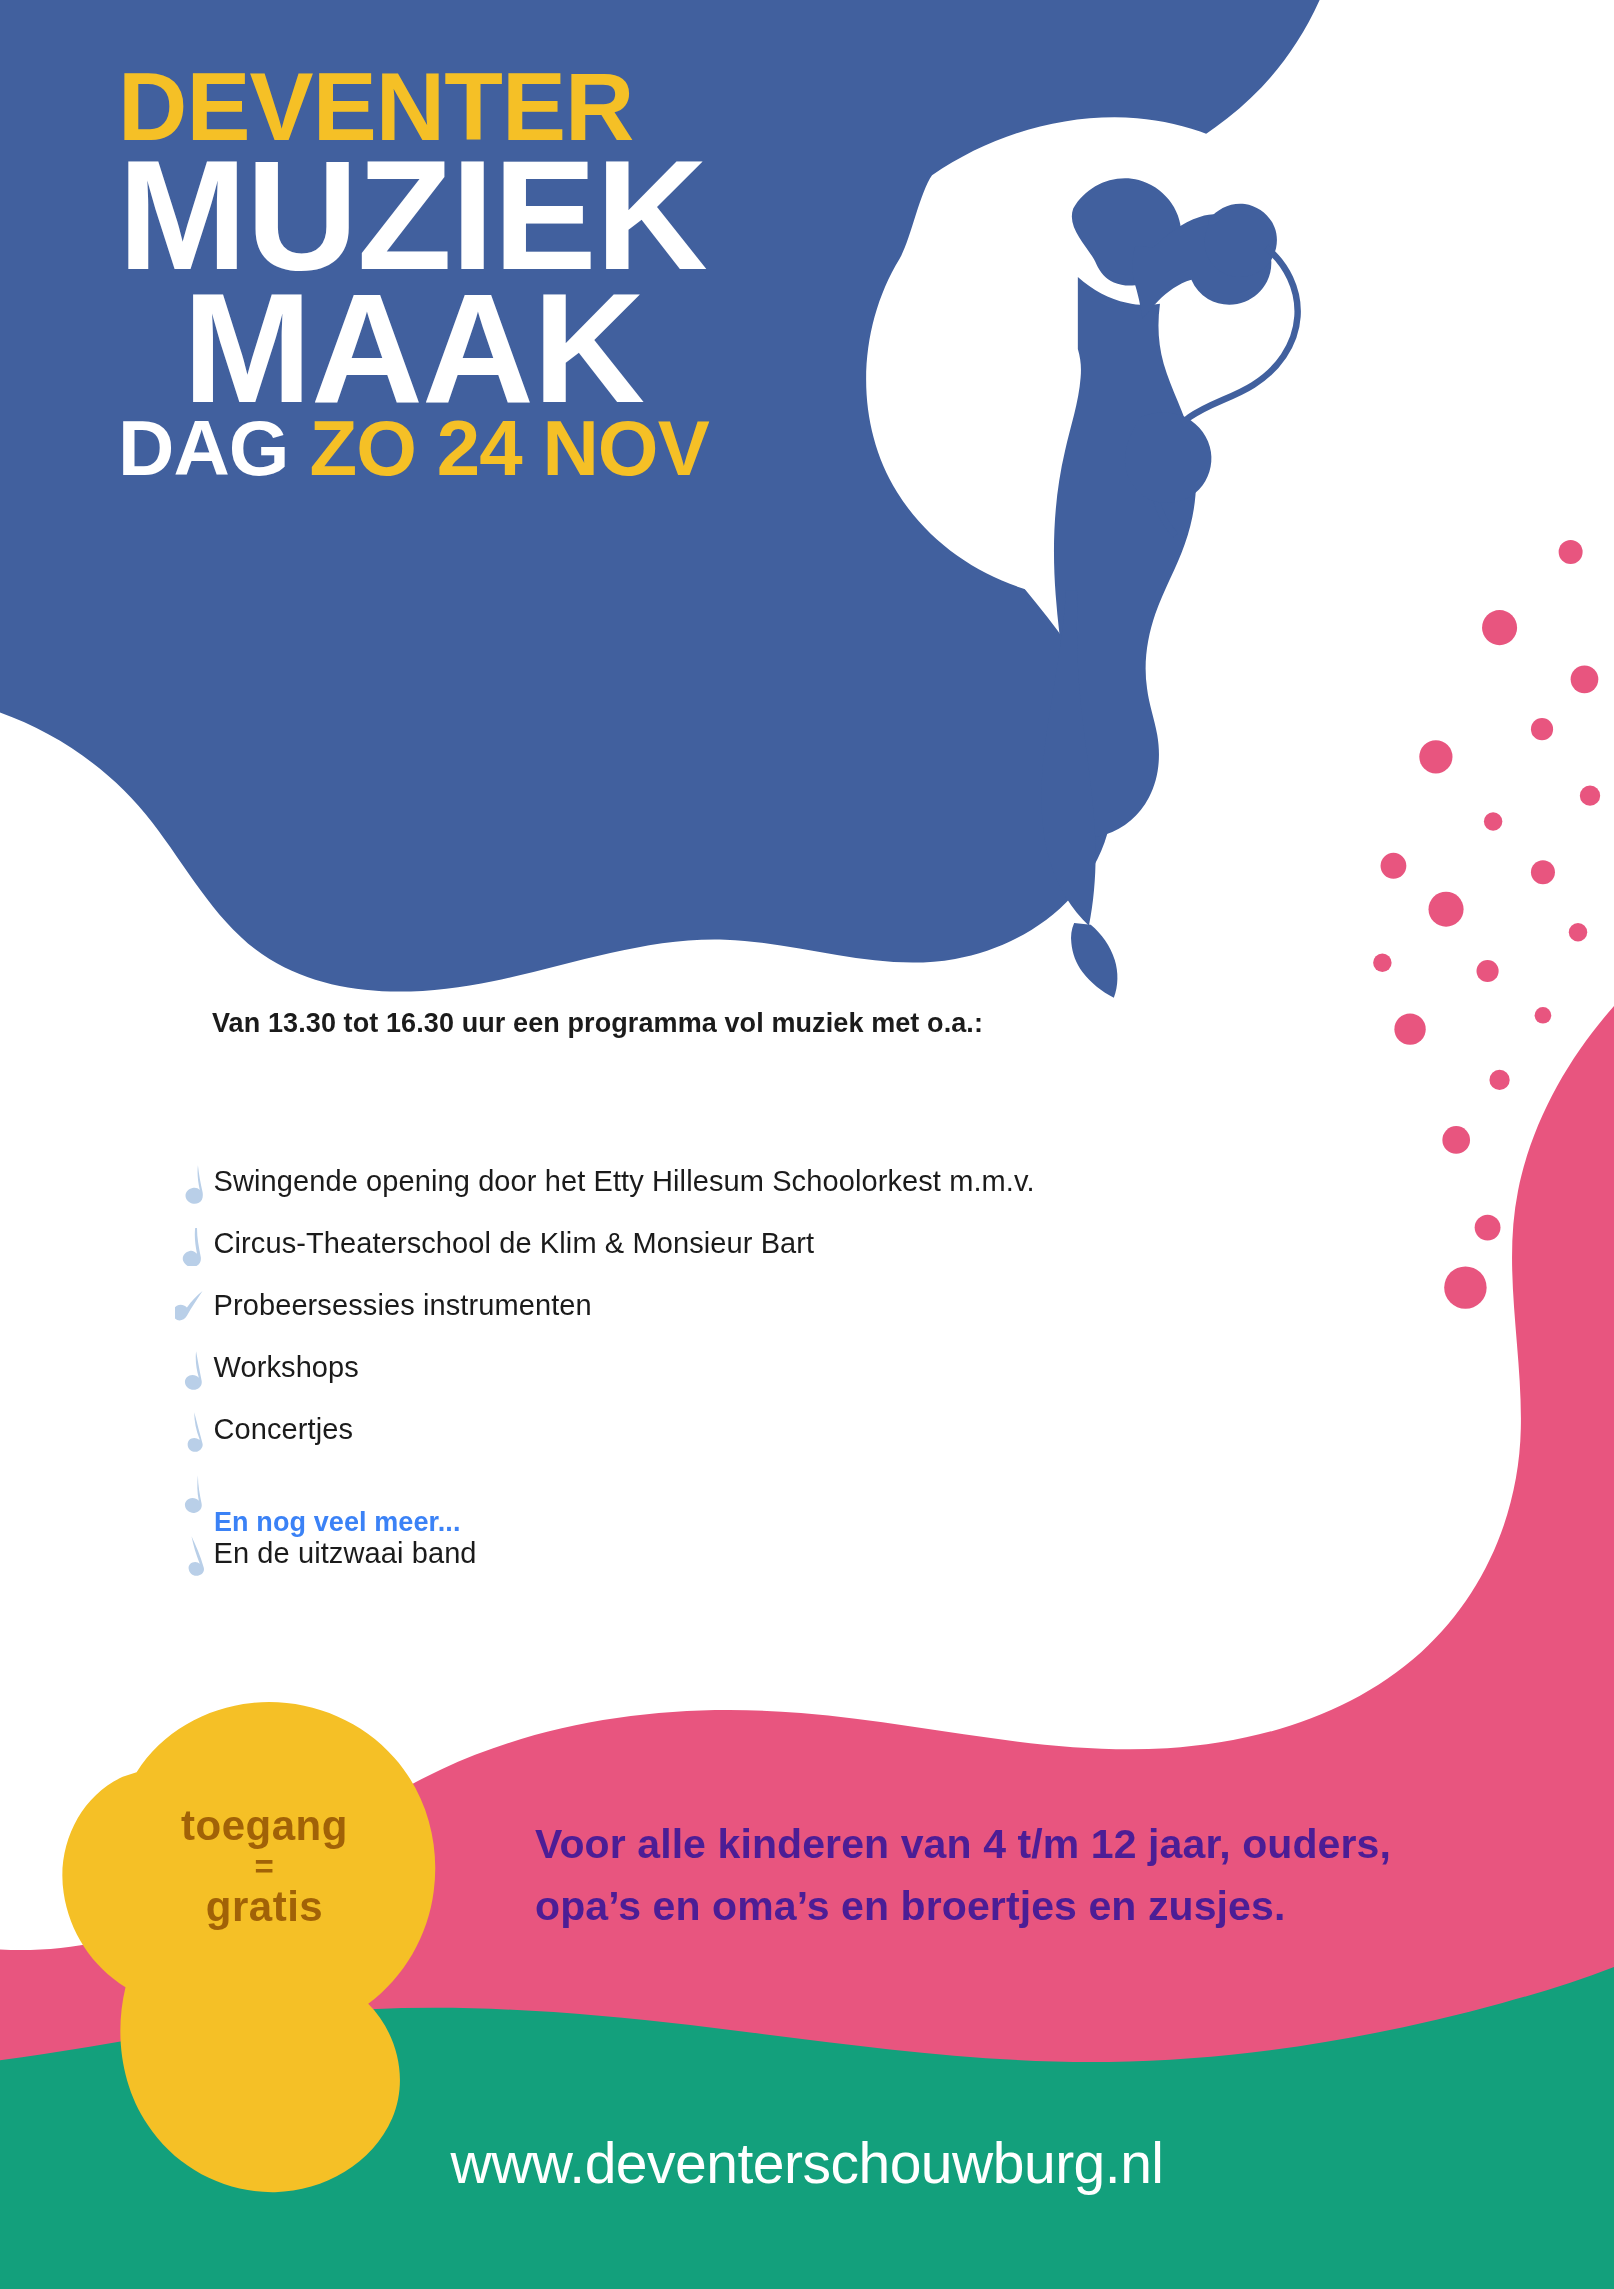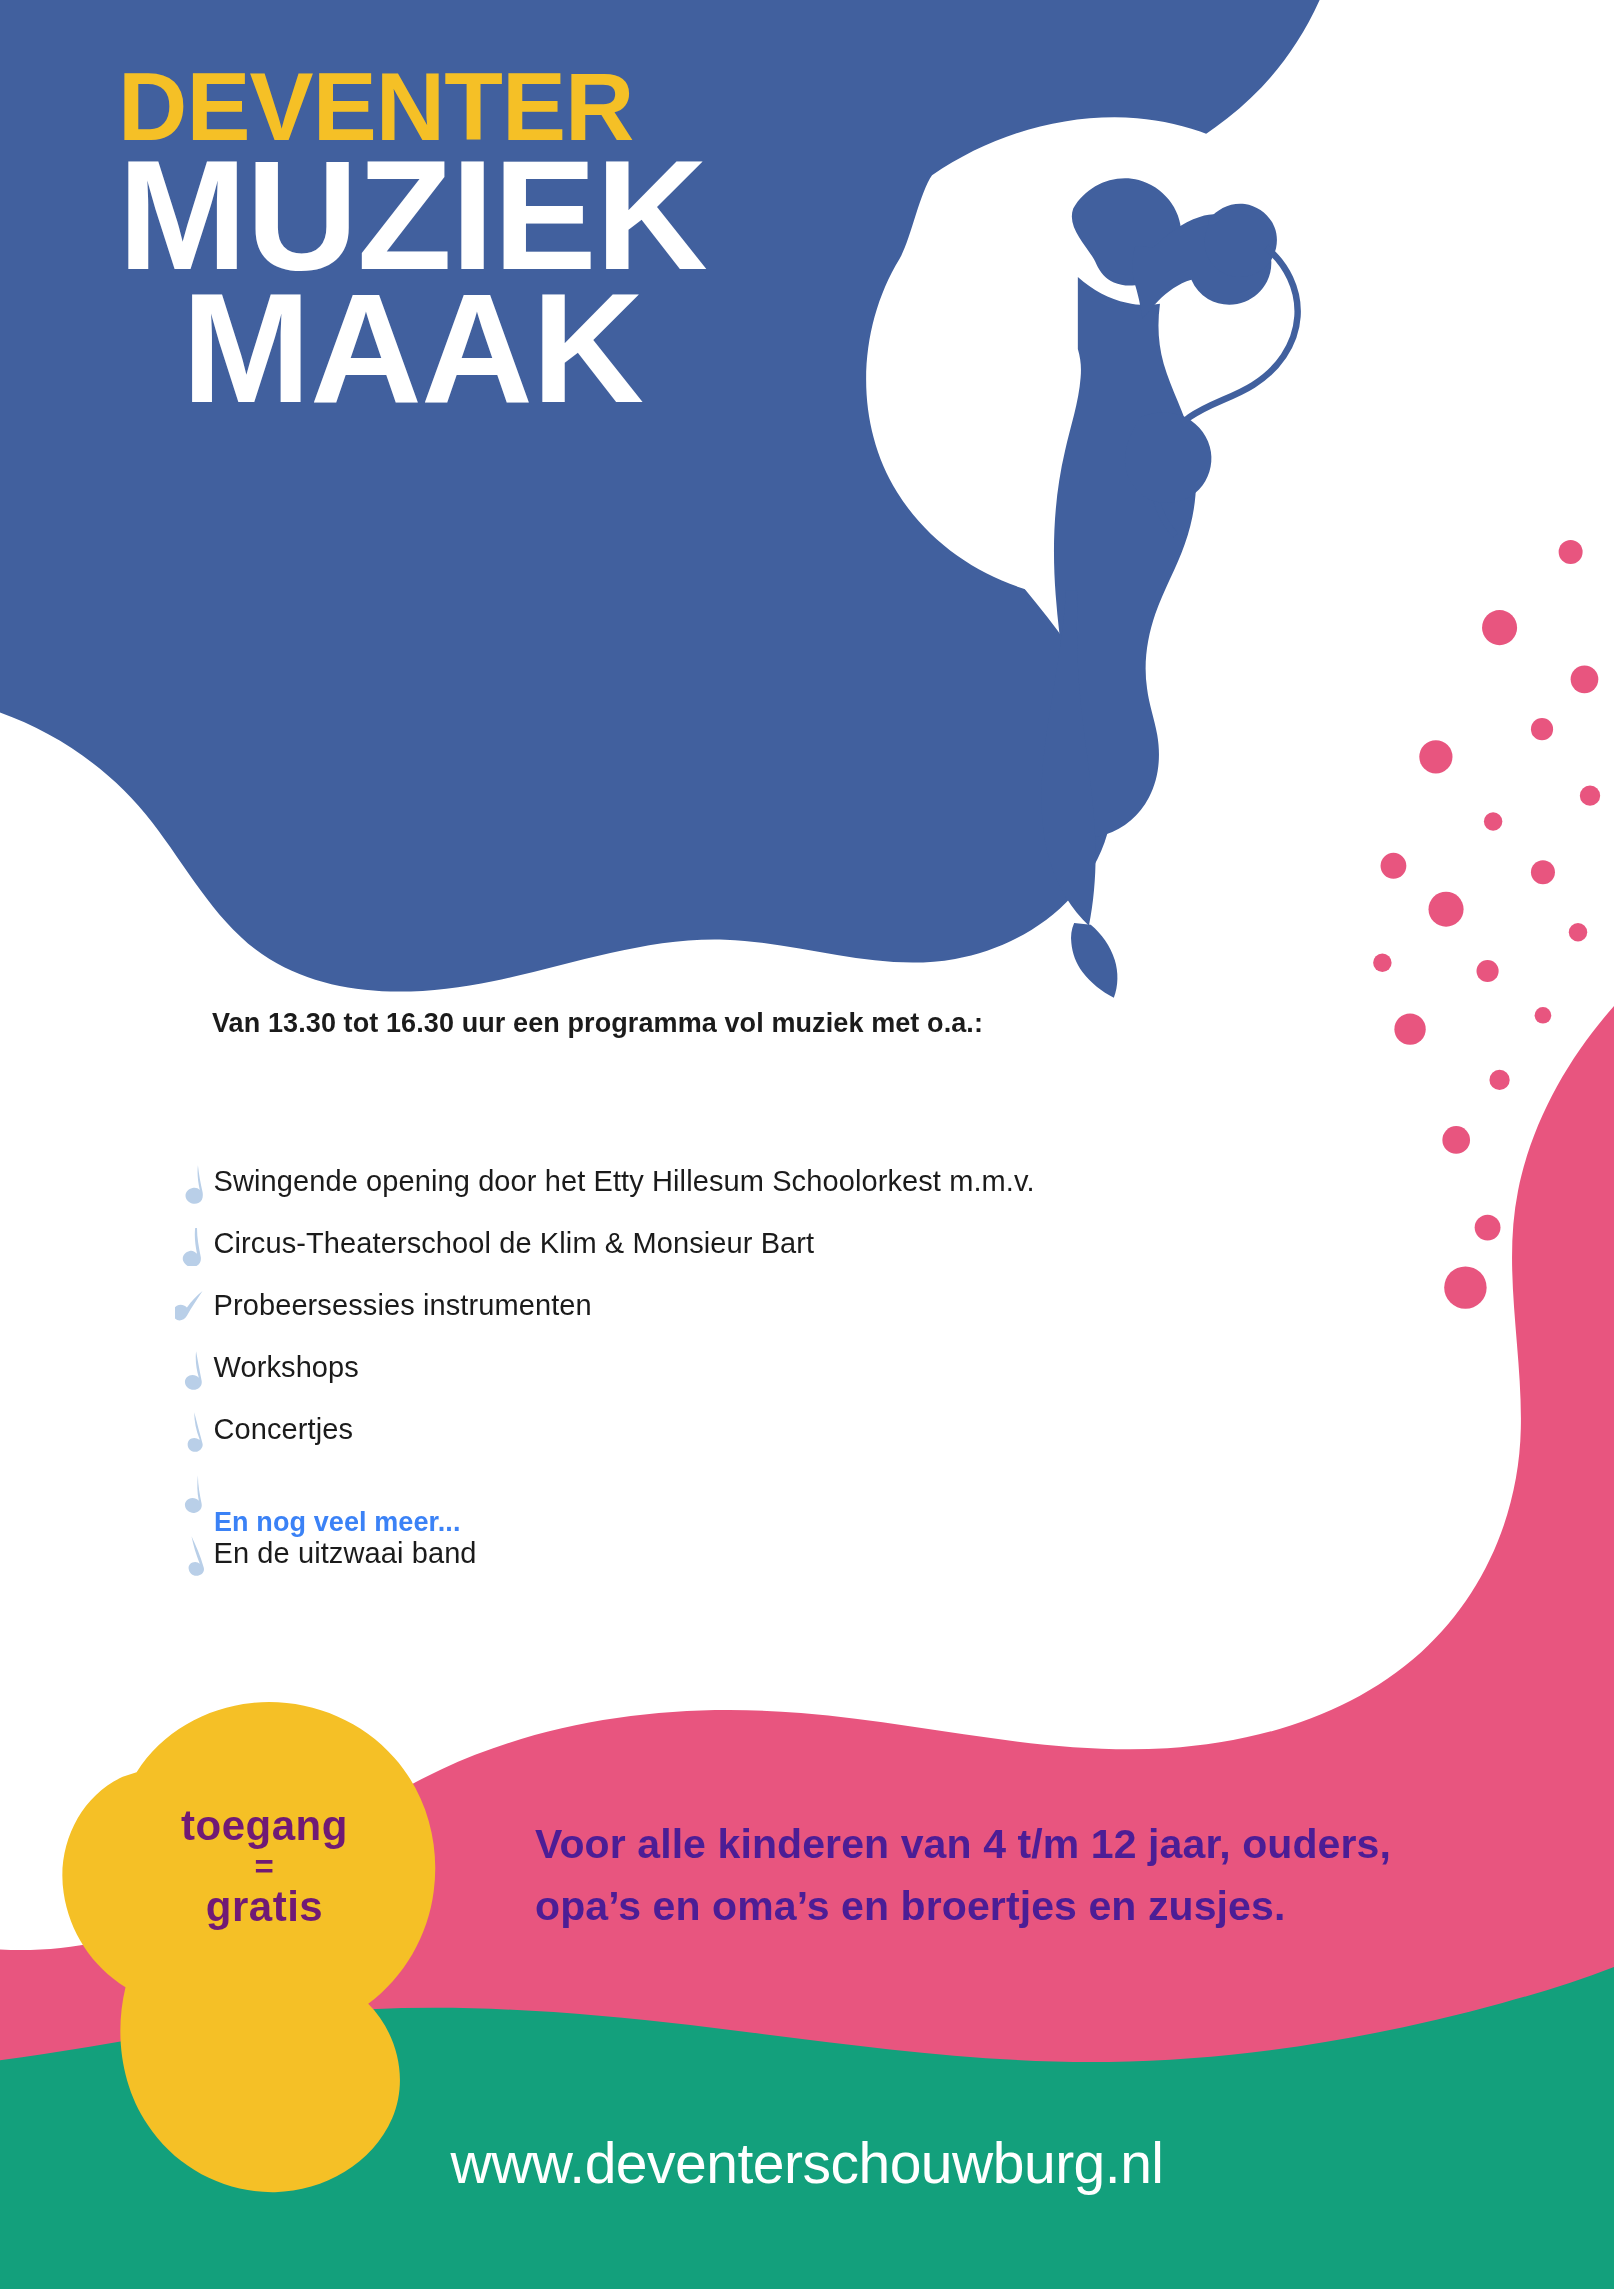--- a/index.html
+++ b/index.html
@@ -120,21 +120,21 @@
   }
 
   
   .badge-text {
     position: absolute;
     left: 103px;
     top: 1804px;
     width: 323px;
     text-align: center;
     z-index: 6;
-    color: #701a75;
+    color: #a16207;
     font-weight: bold;
     font-size: 42px;
     line-height: 1.06;
     letter-spacing: 0.5px;
   }
   .badge-text .eq {
     display: block;
     font-size: 33px;
     line-height: 1.0;
     margin: 1.8px 0;
@@ -309,20 +309,24 @@
       C131,2259 124,2203 136,2153
       C100,2131 75,2093 69,2051
       C61,1999 87,1946 133,1925
       L148,1920 Z"></path>
   </svg>
 
   <div class="headline">
     <div class="line l-deventer">DEVENTER</div>
     <div class="line l-muziek">MUZIEK</div>
     <div class="line l-maak">MAAK</div>
+    <div class="line l-dag">
+      <span>DAG</span>
+      <span class="date">ZO 24 NOV</span>
+    </div>
   </div>
 
   <div class="intro">Van 13.30  tot 16.30 uur een programma vol muziek met o.a.:</div>
 
   <div class="list">
 
     <div class="list-item">
       <svg class="note-icon" viewBox="0 0 36 44">
         <path fill="#b9cfe8" d="M25,2 c1,10 3,20 5,29 c1,5 0,10 -4,12 c-5,3 -12,0 -14,-5 c-2,-5 2,-10 7,-11 c3,-1 6,0 8,2 c-2,-9 -3,-18 -2,-27 Z"></path>
       </svg>

